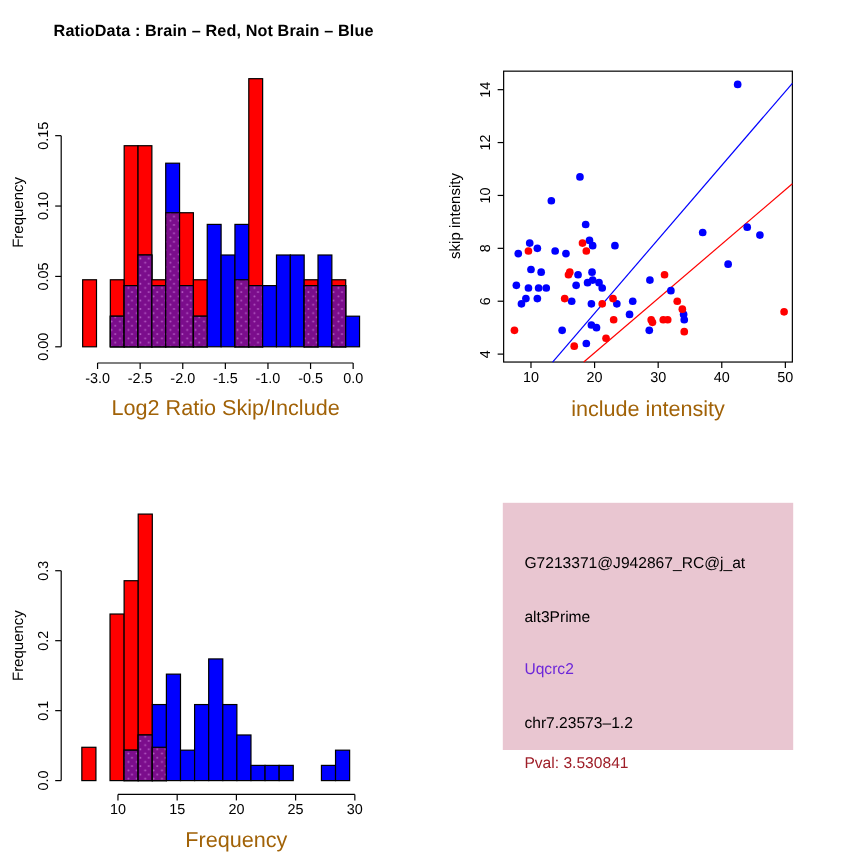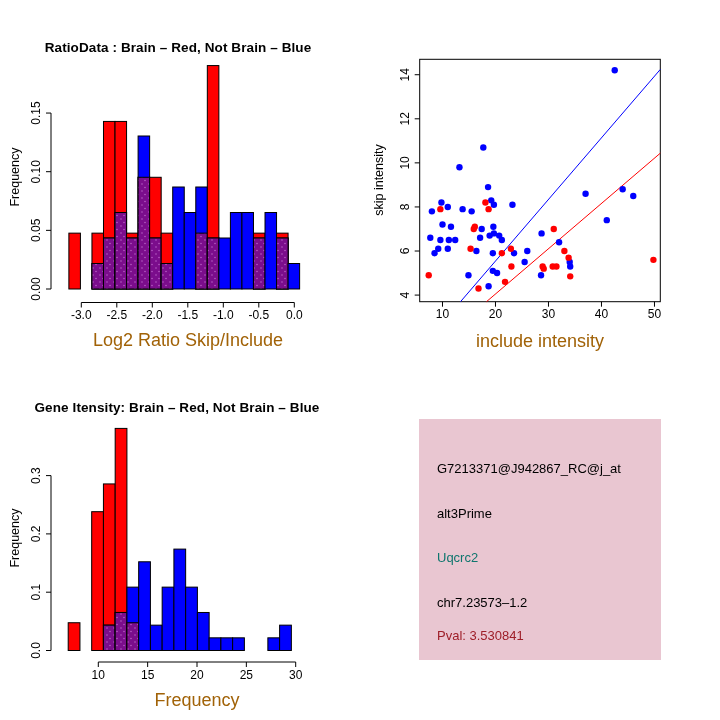--- a/index.html
+++ b/index.html
@@ -5,26 +5,26 @@
   html,body{margin:0;padding:0;background:#ffffff;}
   #page{position:relative;width:720px;height:720px;background:#fff;overflow:hidden;
         font-family:"Liberation Sans",sans-serif;}
   .panel{position:absolute;width:360px;height:360px;}
   #p-tl{left:0;top:0}
   #p-tr{left:360px;top:0}
   #p-bl{left:0;top:360px}
   #p-br{left:360px;top:360px}
   svg.plot{position:absolute;left:0;top:0;width:360px;height:360px;display:block;}
   .ptitle{position:absolute;top:18px;font-weight:bold;font-size:13.5px;color:#000;
-          white-space:nowrap;transform:translateX(-50%);letter-spacing:0.1px;margin-top:22px;}
+          white-space:nowrap;transform:translateX(-50%);letter-spacing:0.1px;}
   .axlab{position:absolute;font-size:18px;color:#a16207;white-space:nowrap;
          transform:translateX(-50%);}
   .ylab{position:absolute;font-size:12.5px;color:#000;white-space:nowrap;
         transform:translate(-50%,-50%) rotate(-90deg);}
-  .infobox{position:absolute;left:59px;top:59px;width:242px;height:241px;}
+  .infobox{position:absolute;left:59px;top:59px;width:242px;height:206px;}
   .iline{position:absolute;left:18px;font-size:13px;white-space:nowrap;color:#000;}
   #il-0{top:42px} #il-1{top:87px} #il-2{top:131px} #il-3{top:176px} #il-4{top:209px}
 </style>
 </head>
 <body>
 
 <div id="page">
 
   <section class="panel" id="p-tl">
     <svg class="plot" id="svg-ratio">
@@ -272,28 +272,27 @@
           <rect x="173.9042" y="189.10869565217394" width="11.745299999999999" height="101.39130434782608" fill="#0000ff" stroke="#000" stroke-width="1"></rect>
           <rect x="185.6495" y="227.1304347826087" width="11.745299999999999" height="63.369565217391305" fill="#0000ff" stroke="#000" stroke-width="1"></rect>
           <rect x="197.39479999999998" y="252.47826086956522" width="11.745299999999999" height="38.02173913043478" fill="#0000ff" stroke="#000" stroke-width="1"></rect>
           <rect x="209.1401" y="277.82608695652175" width="11.745299999999999" height="12.67391304347826" fill="#0000ff" stroke="#000" stroke-width="1"></rect>
           <rect x="220.88539999999998" y="277.82608695652175" width="11.745299999999999" height="12.67391304347826" fill="#0000ff" stroke="#000" stroke-width="1"></rect>
           <rect x="232.6307" y="277.82608695652175" width="11.745299999999999" height="12.67391304347826" fill="#0000ff" stroke="#000" stroke-width="1"></rect>
           <rect x="267.8666" y="277.82608695652175" width="11.745299999999999" height="12.67391304347826" fill="#0000ff" stroke="#000" stroke-width="1"></rect>
           <rect x="279.61189999999993" y="265.1521739130435" width="11.745299999999999" height="25.34782608695652" fill="#0000ff" stroke="#000" stroke-width="1"></rect>
         </g>
       </svg>
-    <div class="ptitle" style="left:177px">Gene Itensity: Brain – Red, Not Brain – Blue</div>
     <div class="ylab" style="left:15px;top:178px">Frequency</div>
     <div class="axlab" style="left:197px;top:330px">Frequency</div>
   </section>
 
   <section class="panel" id="p-br">
     <div class="infobox" id="infobox" style="background: rgb(233, 198, 209);">
       <div class="iline" id="il-0" style="color: rgb(0, 0, 0);">G7213371@J942867_RC@j_at</div>
       <div class="iline" id="il-1" style="color: #000000;">alt3Prime</div>
-      <div class="iline" id="il-2" style="color: #0f766e; text-align: center;">Uqcrc2</div>
+      <div class="iline" id="il-2" style="color: #6d28d9; text-align: center;">Uqcrc2</div>
       <div class="iline" id="il-3" style="color: #000000;">chr7.23573–1.2</div>
       <div class="iline" id="il-4" style="color: rgb(158, 30, 40);">Pval: 3.530841</div>
     </div>
   </section>
 
 </div>
 
 </body></html>

